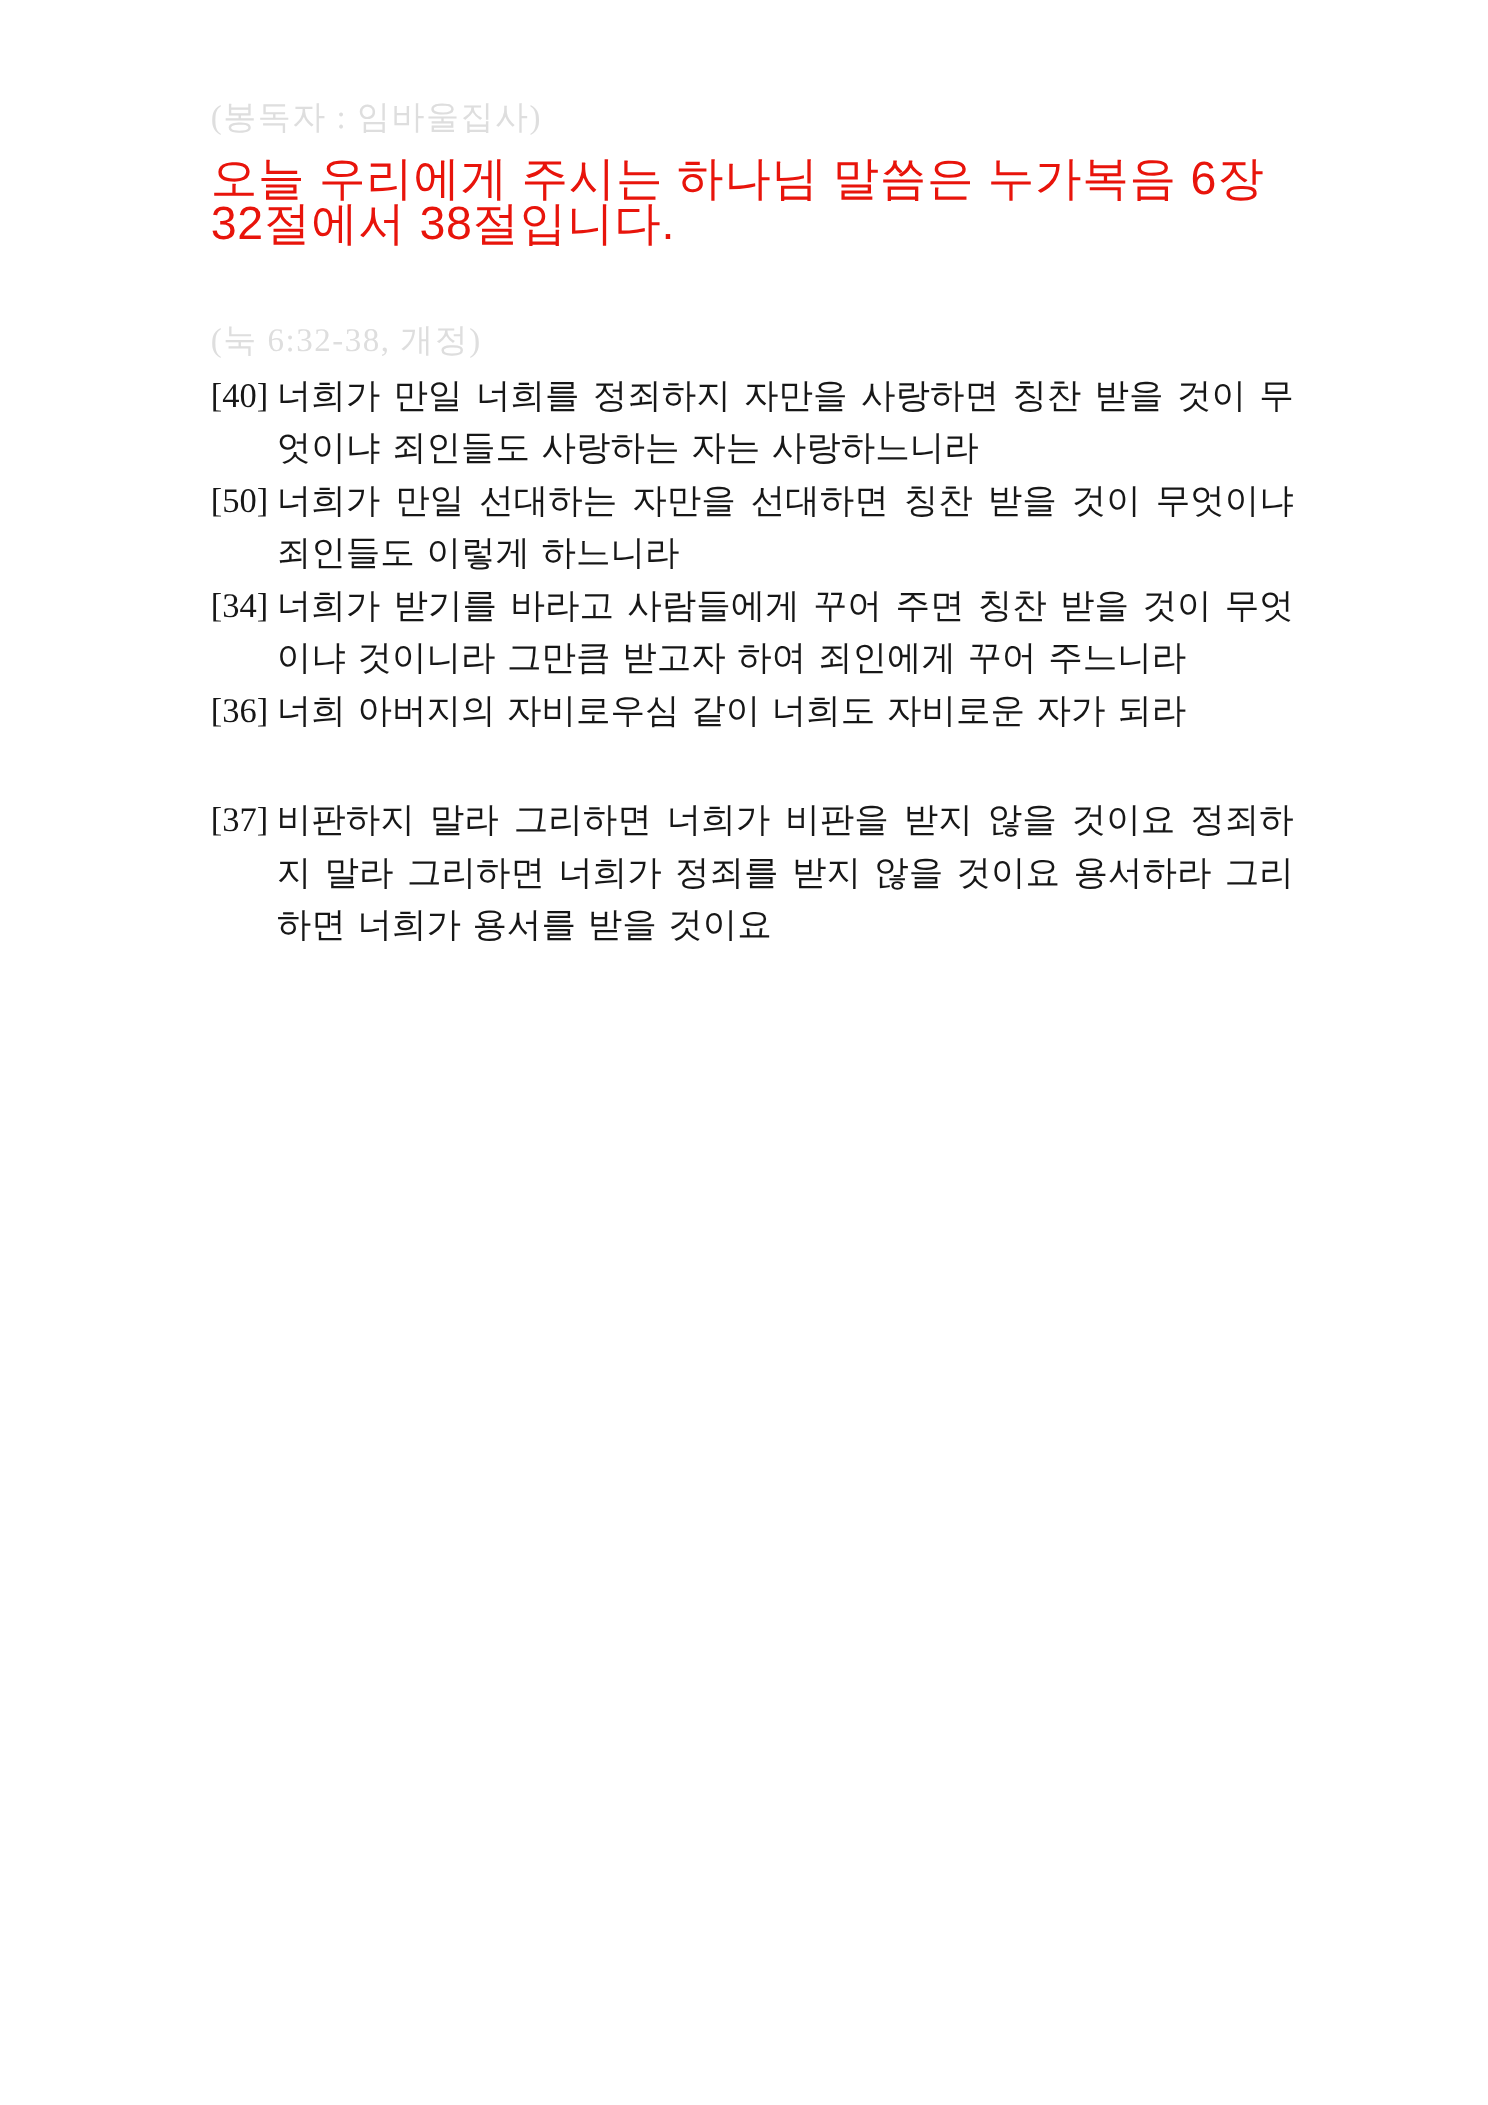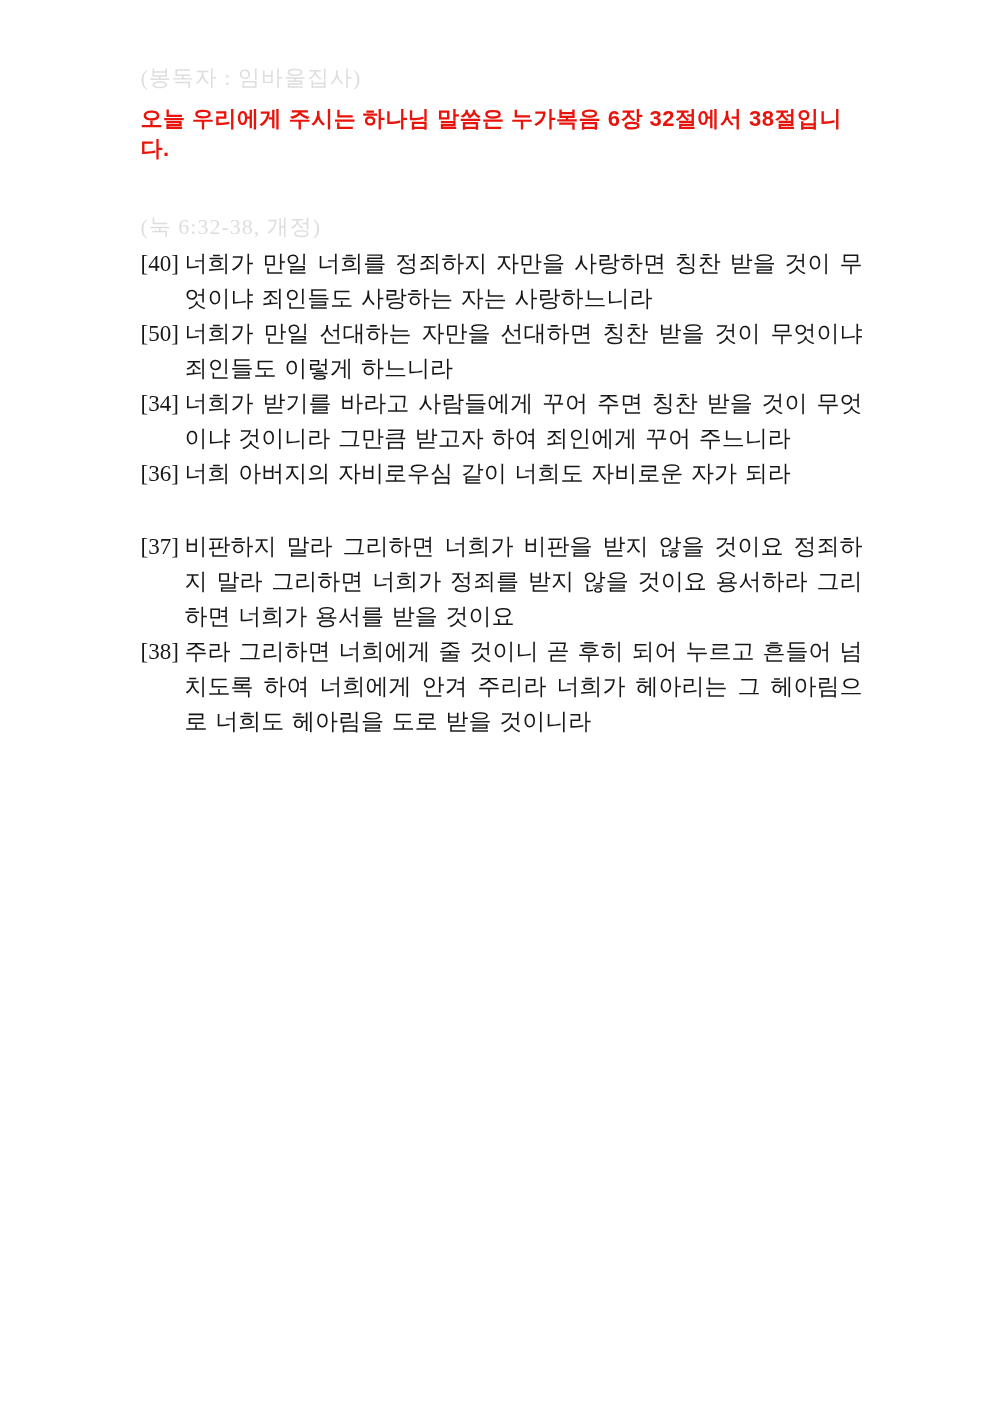--- a/index.html
+++ b/index.html
@@ -23,22 +23,22 @@
   .reader-line {
     color: var(--muted-gray, #dedede);
     font-size: 22px;
     line-height: 28px;
     letter-spacing: 1px;
   }
   .announcement {
     margin-top: 12px;
     color: var(--accent-red, #e8140b);
     font-family: "Liberation Sans", "DejaVu Sans", sans-serif;
-    font-weight: bold;
-    font-size: 22px;
+    font-weight: normal;
+    font-size: 31px;
     line-height: 30px;
     letter-spacing: 0.5px;
   }
   .reference-line {
     margin-top: 48px;
     color: var(--muted-gray, #dedede);
     font-size: 22px;
     line-height: 30px;
     letter-spacing: 1px;
   }
@@ -80,17 +80,16 @@
 
       <div class="verse"><span class="vnum">[50]</span><span class="vtext">너희가 만일 선대하는 자만을 선대하면 칭찬 받을 것이 무엇이냐 죄인들도 이렇게 하느니라</span></div>
 
       <div class="verse"><span class="vnum">[34]</span><span class="vtext">너희가 받기를 바라고 사람들에게 꾸어 주면 칭찬 받을 것이 무엇이냐 것이니라 그만큼 받고자 하여 죄인에게 꾸어 주느니라</span></div>
 
 
       <div class="verse"><span class="vnum">[36]</span><span class="vtext">너희 아버지의 자비로우심 같이 너희도 자비로운 자가 되라</span></div>
 
       <div class="verse gap-before"><span class="vnum">[37]</span><span class="vtext">비판하지 말라 그리하면 너희가 비판을 받지 않을 것이요 정죄하지 말라 그리하면 너희가 정죄를 받지 않을 것이요 용서하라 그리하면 너희가 용서를 받을 것이요</span></div>
 
-      <div class="verse"><span class="vnum">[38]</span><span class="vtext">주라 그리하면 너희에게 줄 것이니 곧 후히 되어 누르고 흔들어 넘치도록 하여 너희에게 안겨 주리라 너희가 헤아리는 그 헤아림으로 너희도 헤아림을 도로 받을 것이니라</span></div>
 
     </div>
   </div>
 </div>
 
 </body></html>

